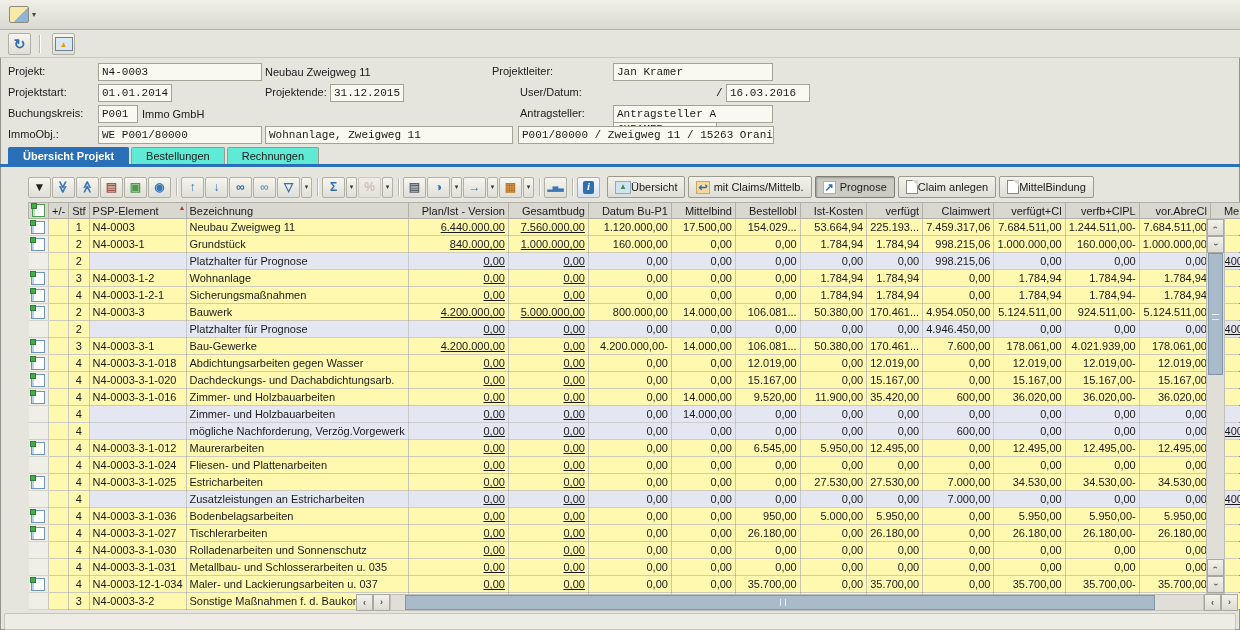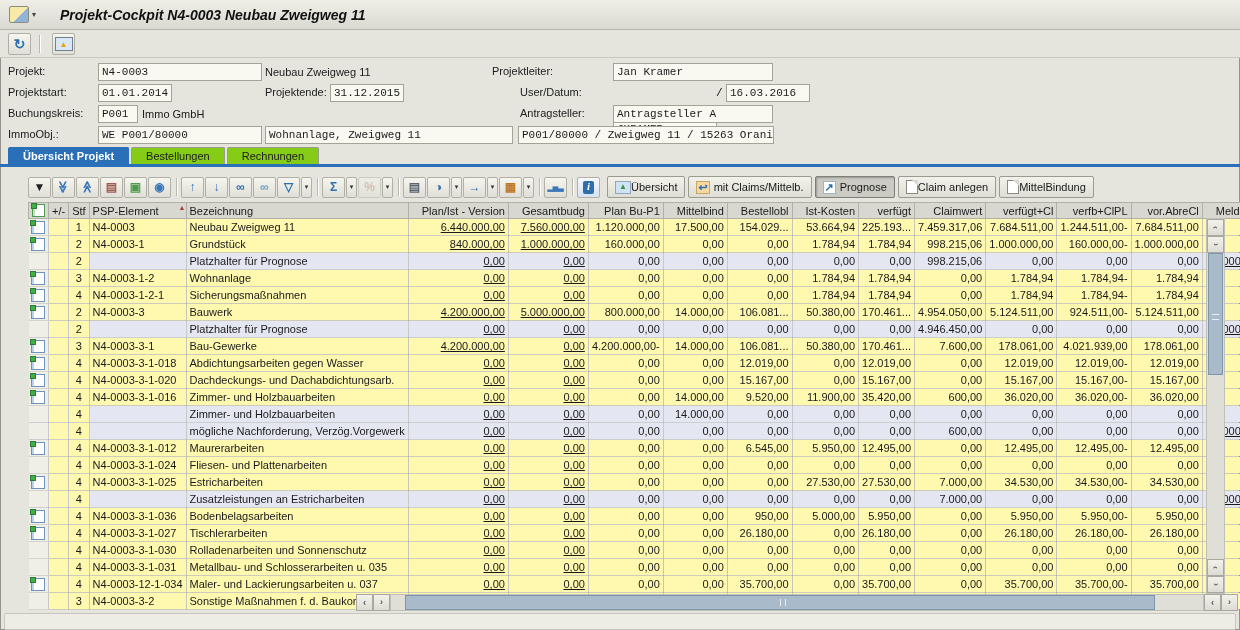--- a/index.html
+++ b/index.html
@@ -33,21 +33,21 @@
     white-space:nowrap;overflow:hidden;}
   .ftext{position:absolute;font-size:11px;line-height:18px;white-space:nowrap;}
   .ftext.mono{font-family:"Liberation Mono",monospace;}
   .corner{position:absolute;width:5px;height:5px;}
   .corner.tl{left:-2px;top:-2px;border-left:1px solid #E04438;border-top:1px solid #E04438;}
   .corner.tr{right:-2px;top:-2px;border-right:1px solid #E04438;border-top:1px solid #E04438;}
   .corner.bl{left:-2px;bottom:-2px;border-left:1px solid #E04438;border-bottom:1px solid #E04438;}
   .corner.br{right:-2px;bottom:-2px;border-right:1px solid #E04438;border-bottom:1px solid #E04438;}
   
   .tabstrip{position:absolute;left:8px;top:146px;height:18px;display:flex;align-items:flex-end;}
-  .tab{height:16px;line-height:16px;padding:0 14px;font-size:11px;background:#84cc16;
+  .tab{height:16px;line-height:16px;padding:0 14px;font-size:11px;background:#5eead4;
     border:1px solid #9A9A90;border-bottom:none;border-radius:2px 2px 0 0;margin-right:2px;color:#202020;}
   .tab.active{background:#2970B8;color:#FFFFFF;border-color:#2970B8;font-weight:bold;}
   .tabline{position:absolute;left:0;top:164px;right:0;height:3px;background:#2970B8;}
   
   .gridbar{position:absolute;left:28px;top:176px;right:6px;height:22px;display:flex;align-items:center;}
   .tbtn{width:21px;height:19px;border:1px solid #B0B0A6;border-radius:2px;margin-right:1px;
     background:linear-gradient(#F6F6EE,#DFDFD7);display:flex;align-items:center;justify-content:center;
     font-size:12px;flex:none;}
   .tbtn .glyph{display:inline-block;font-weight:bold;line-height:1;}
   .tbtn.dd{width:9px;font-size:7px;color:#333;}
@@ -117,21 +117,20 @@
     border:1px solid #C6C6BE;border-radius:2px;}
 </style>
 </head>
 <body>
 
 <div id="screen">
 
   <div class="titlebar">
     <span class="tx-icon"></span>
     <span class="tx-caret">▾</span>
-    <span class="title-text">Projekt-Cockpit N4-0003 Neubau Zweigweg 11</span>
   </div>
 
   <div class="appbar">
     <div class="abtn">
         <span>↻</span>
       </div>
     <div class="asep"></div>
     <div class="abtn">
         <span class="monitor-shape">▲</span>
       </div>
@@ -295,21 +294,21 @@
         </colgroup>
       <thead>
           <tr id="hrow">
             <th class="c-icon"><span class="corner-shape"></span></th>
             <th>+/-</th>
             <th>Stf</th>
             <th>PSP-Element<span class="sort-tri">▲</span></th>
             <th>Bezeichnung</th>
             <th class="num">Plan/Ist - Version</th>
             <th class="num">Gesamtbudg</th>
-            <th class="num">Plan Bu-P1</th>
+            <th class="num">Datum Bu-P1</th>
             <th class="num">Mittelbind</th>
             <th class="num">Bestellobl</th>
             <th class="num">Ist-Kosten</th>
             <th class="num">verfügt</th>
             <th class="num">Claimwert</th>
             <th class="num">verfügt+Cl</th>
             <th class="num">verfb+ClPL</th>
             <th class="num">vor.AbreCl</th>
             <th class="meld">Meldung/Cl</th>
             <th>Re</th>

